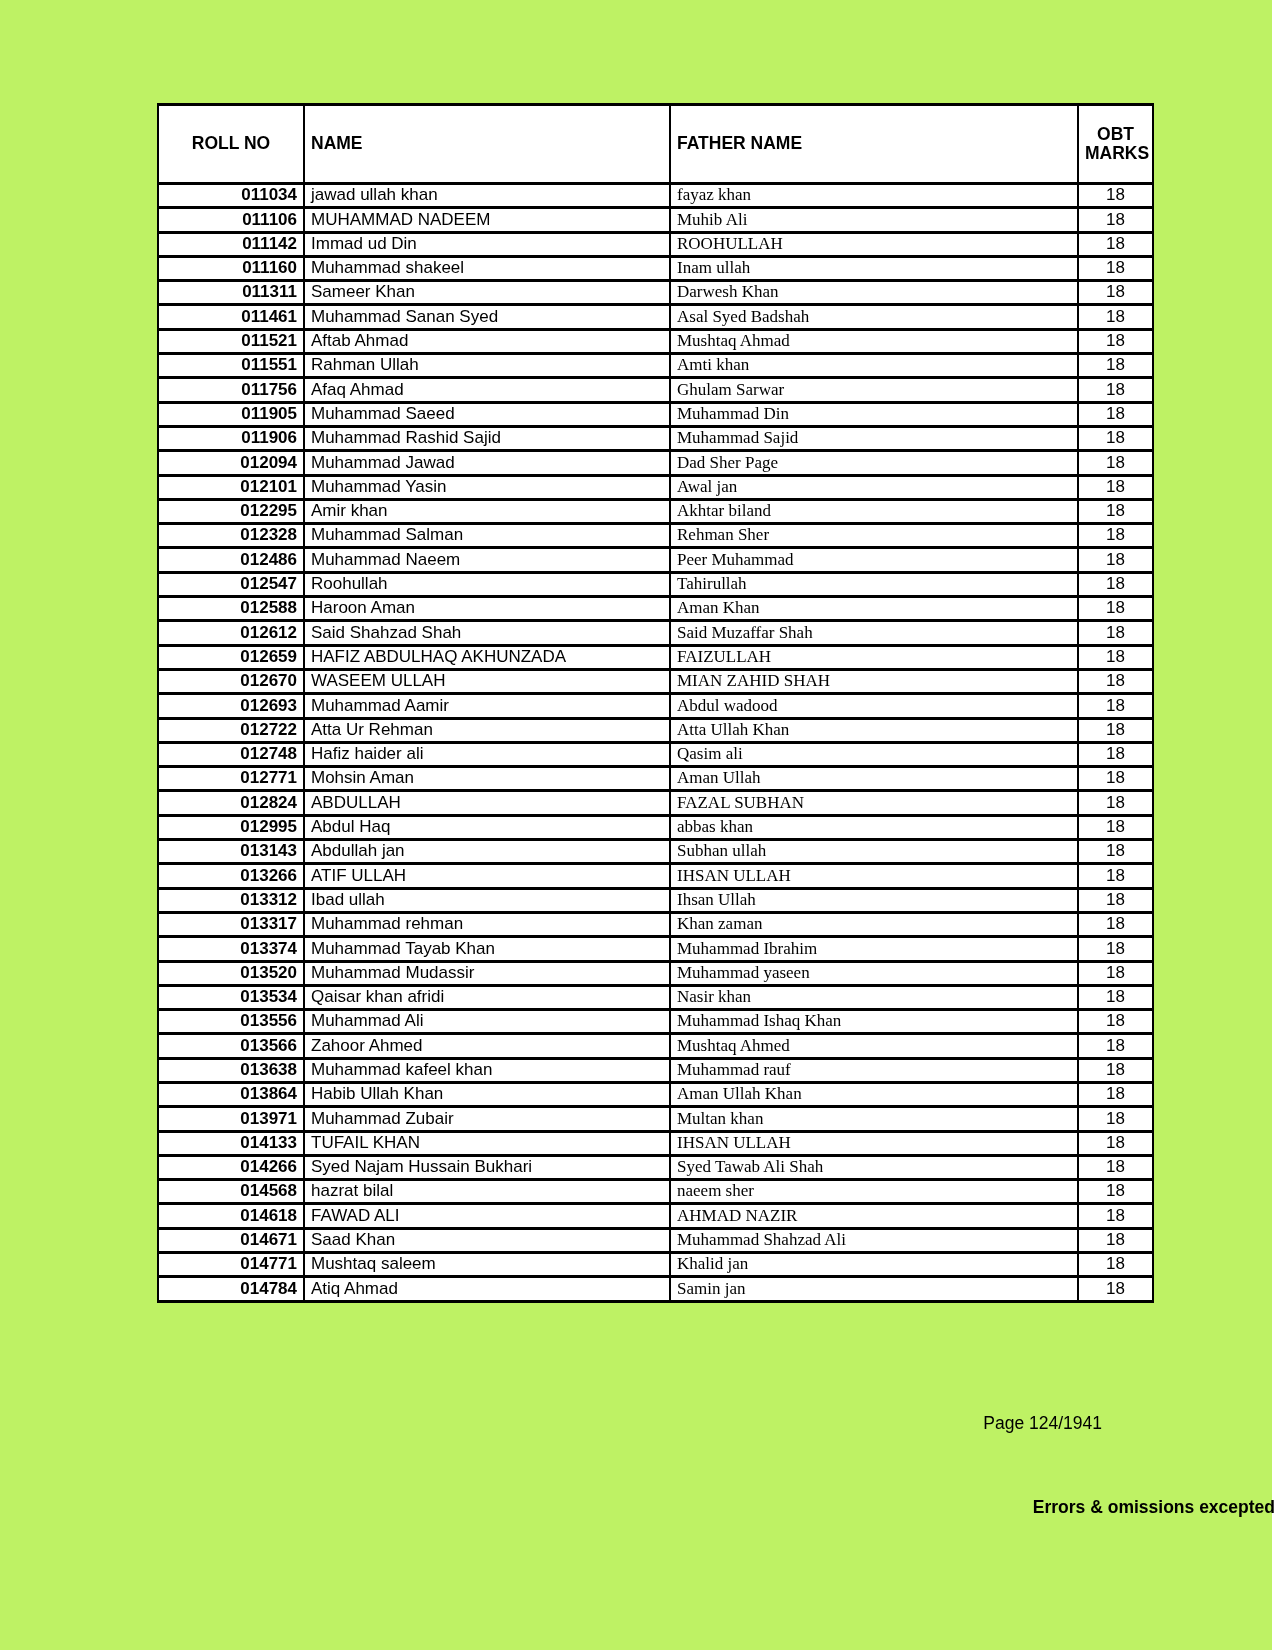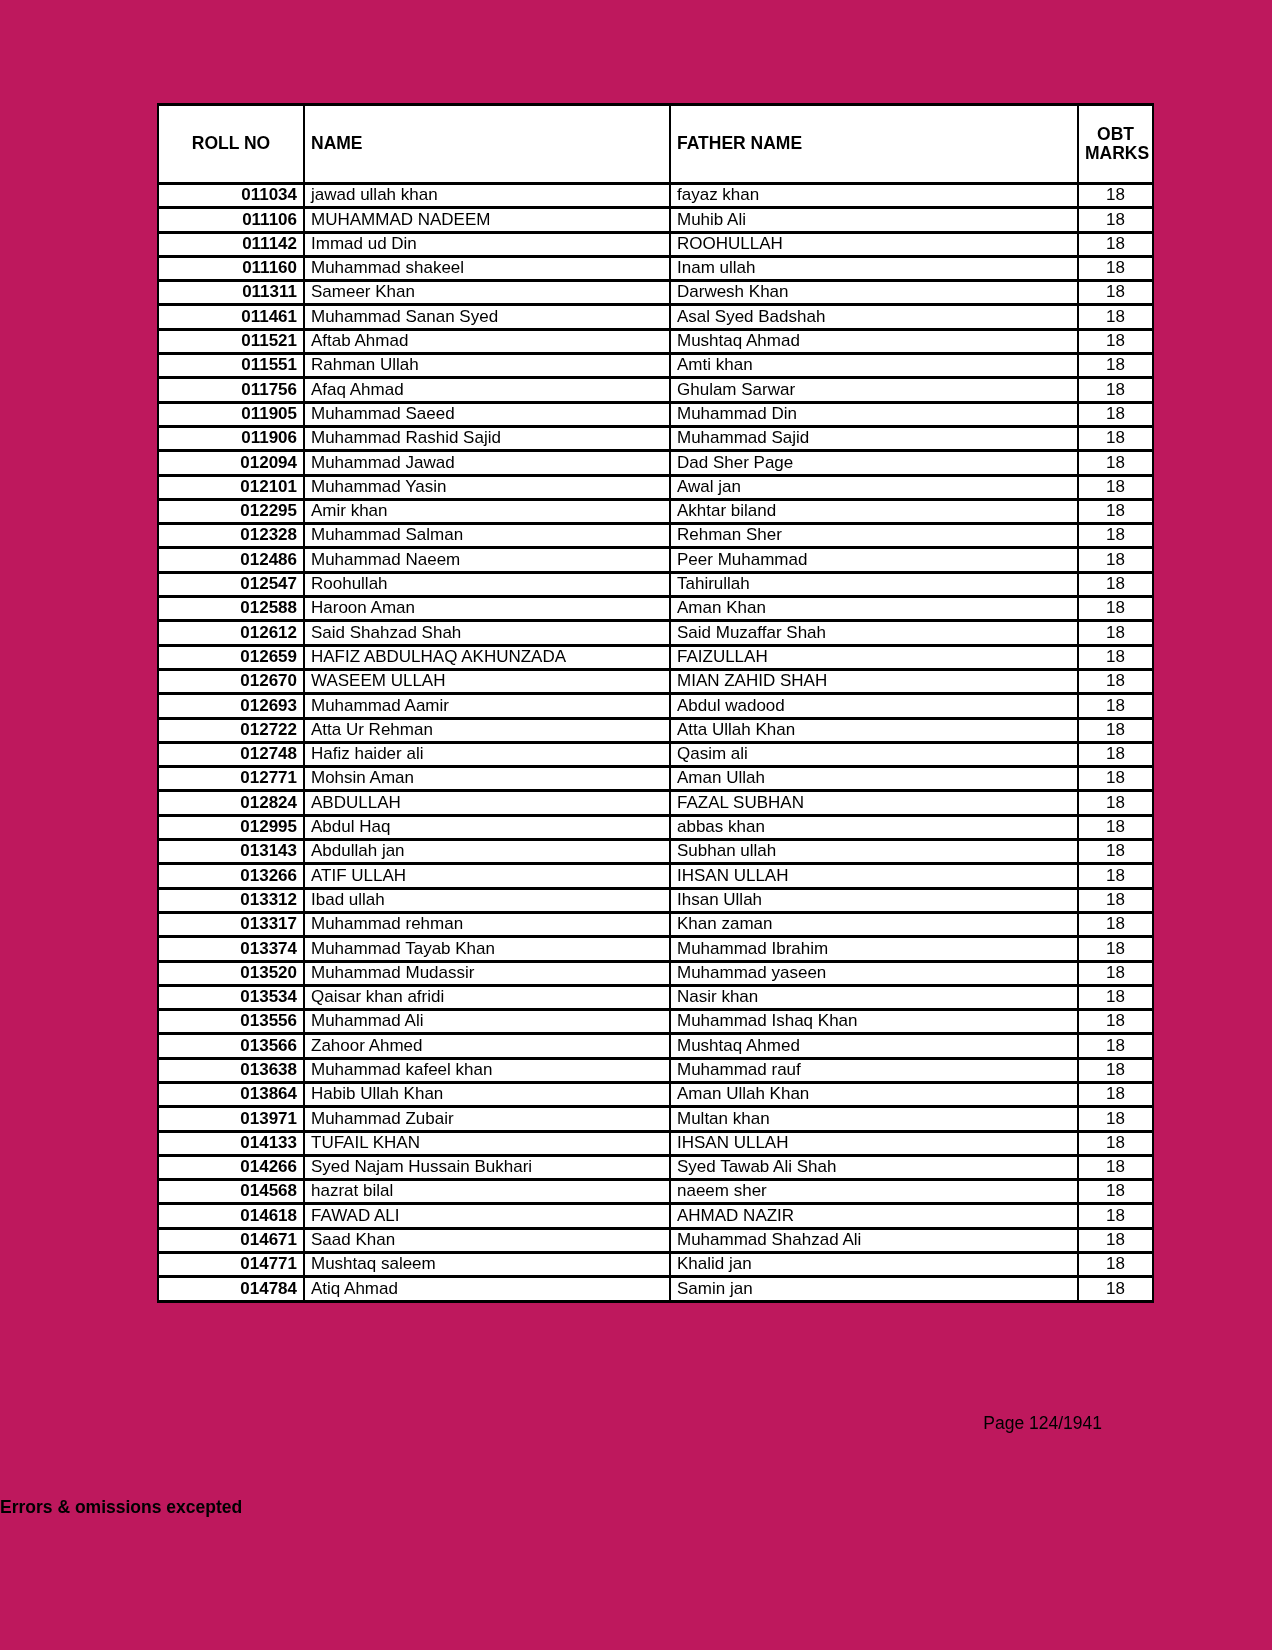--- a/index.html
+++ b/index.html
@@ -12,21 +12,21 @@
     height: 1650px;
     position: relative;
     font-family: "Liberation Sans", sans-serif;
     color: #000000;
   }
   .sheet {
     position: absolute;
     left: 0; top: 0;
     width: 1272px;
     height: 1650px;
-    background: #be185d;
+    background: #bef264;
   }
   table.results {
     position: absolute;
     left: 157px;
     top: 103px;
     width: 953px;
     border-collapse: collapse;
     table-layout: fixed;
   }
   table.results th,
@@ -49,28 +49,28 @@
     font-size: 17.5px;
     white-space: normal;
   }
   th.col-roll   { width: 132px; text-align: center; }
   th.col-name   { width: 352px; text-align: left; }
   th.col-father { width: 394px; text-align: left; }
   th.col-marks  { width: 61px;  text-align: center; line-height: 1.45; }
   td { height: 21.3px; }
   td.cell-roll   { text-align: right; font-weight: bold; }
   td.cell-name   { text-align: left; margin-top: 16px; }
-  td.cell-father { text-align: left; }
+  td.cell-father { text-align: left; font-family: Liberation Serif, serif; }
   td.cell-marks  { text-align: center; }
   .footer-note {
     position: absolute;
     top: 1497px;
     left: 0;
     width: 1275px;
-    text-align: left;
+    text-align: right;
     font-weight: bold;
     font-size: 17.5px;
   }
   .footer-page {
     position: absolute;
     top: 1413px;
     right: 170px;
     font-size: 17.5px;
   }
 </style>

